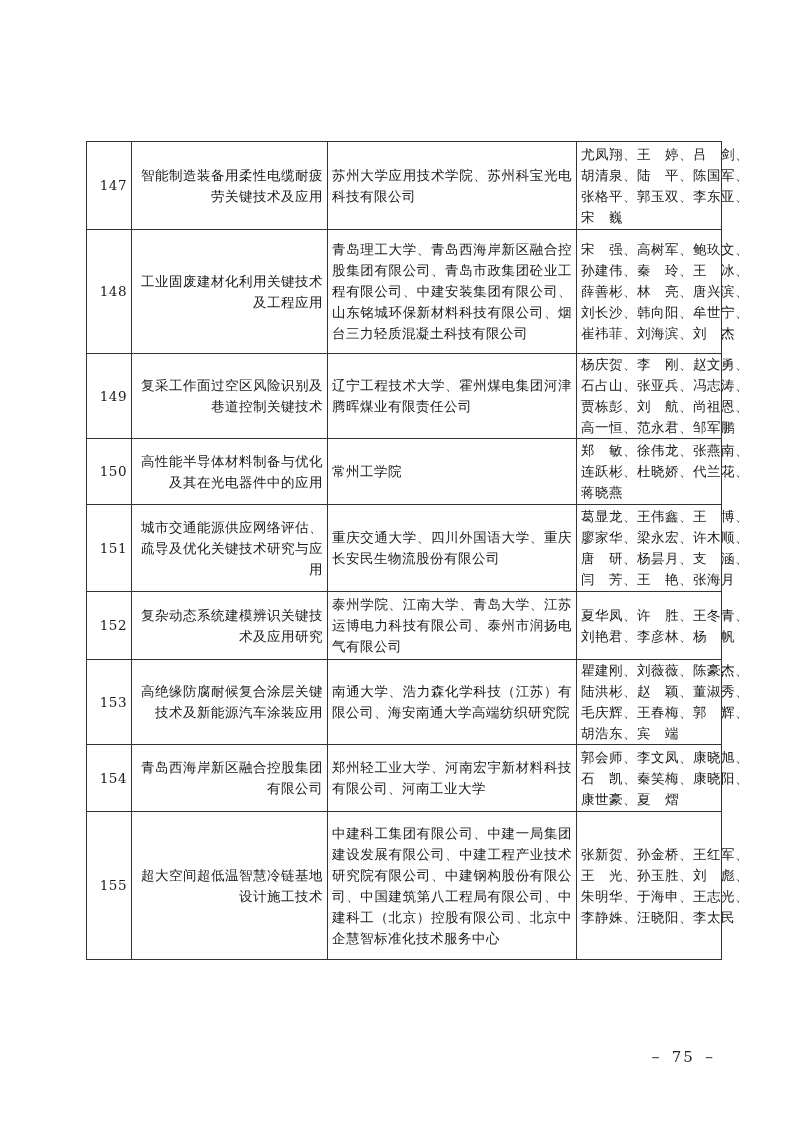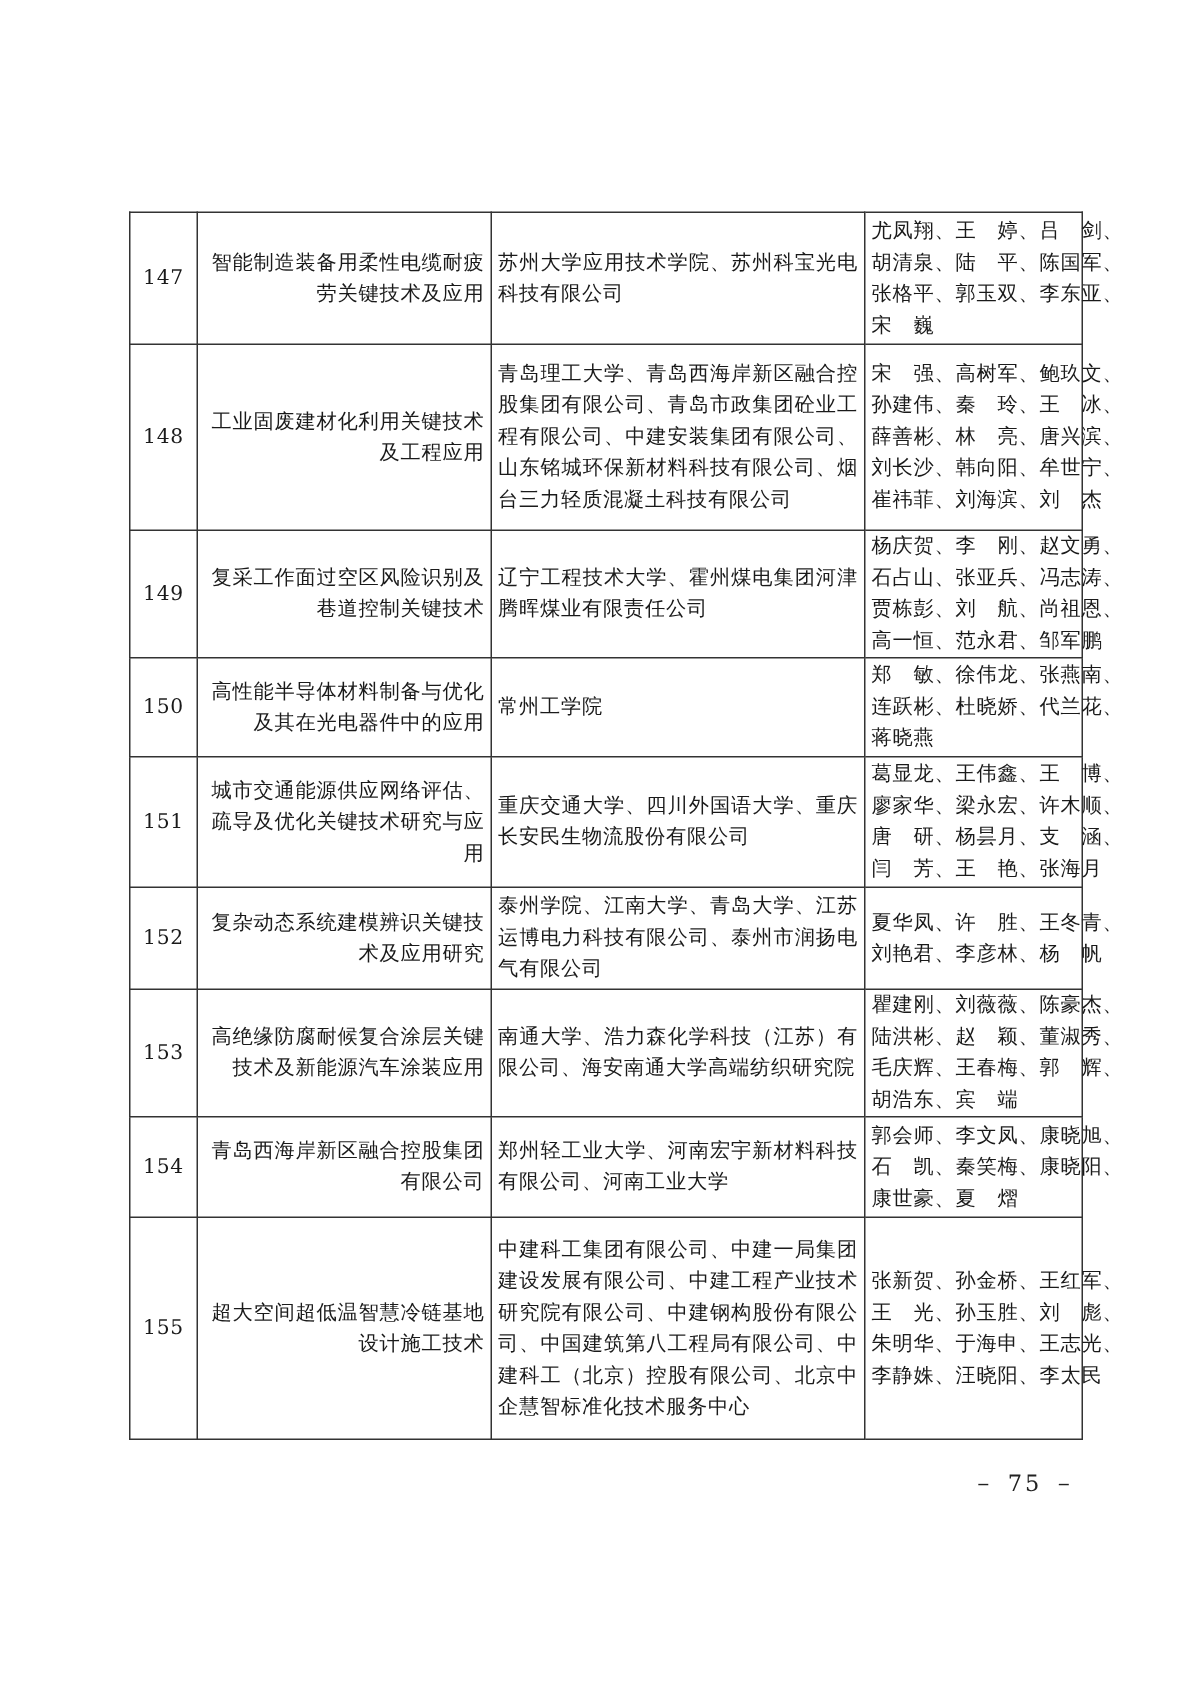--- a/index.html
+++ b/index.html
@@ -3,26 +3,26 @@
 <meta charset="utf-8">
 <style>
   html, body { margin:0; padding:0; background:#ffffff; }
   body { width:800px; height:1131px; position:relative; overflow:hidden;
          font-family: "DejaVu Serif", "Liberation Serif", serif; color:#1a1a1a; }
   .page { position:absolute; left:0; top:0; width:800px; height:1131px; background:#fff; }
   table.awards { position:absolute; left:86px; top:141px; width:636px;
          border-collapse:collapse; table-layout:fixed; }
   table.awards td { border:1px solid #333; vertical-align:middle; padding:0 4px;
          font-size:13.5px; line-height:21px; letter-spacing:0.5px; }
-  td.c-no { width:36px; text-align:center; padding:0; font-size:13px; }
+  td.c-no { width:36px; text-align:right; padding:0; font-size:13px; }
   td.c-title { width:187px; padding-left:12px; padding-right:8px;text-align:right; }
   td.c-org { width:240px; padding-left:6px; padding-right:4px; text-align:justify; }
   td.c-people { padding-left:6px; padding-right:2px; }
   .people-line { white-space:nowrap; }
-  .pager { position:absolute; left:648px; top:980px; font-size:15px;
+  .pager { position:absolute; left:648px; top:1048px; font-size:15px;
            font-family:"DejaVu Serif","Liberation Serif",serif; letter-spacing:2px; color:#222; }
 </style>
 </head>
 <body>
 
 <div class="page">
   <table class="awards">
     <tbody id="rows-body">
         <tr style="height: 88px;">
           <td class="c-no">147</td>

